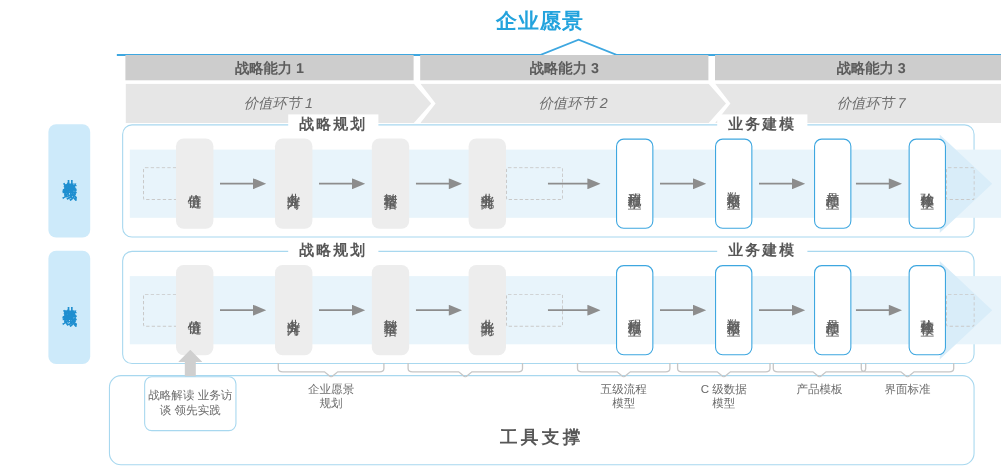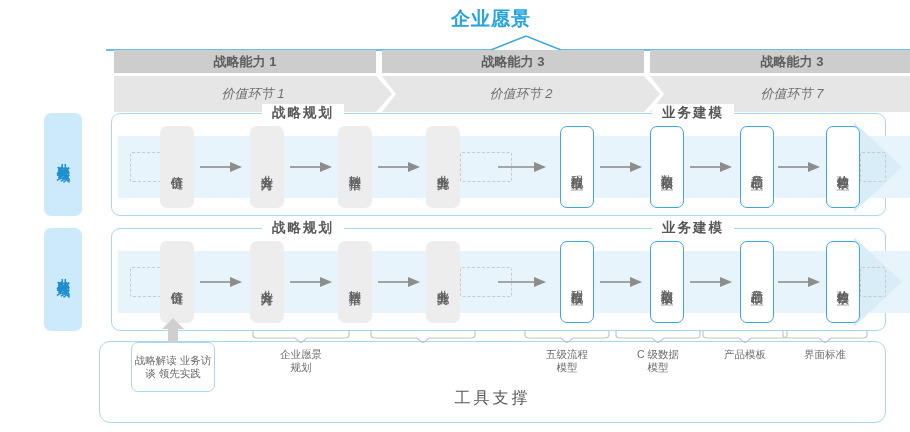--- a/index.html
+++ b/index.html
@@ -100,21 +100,21 @@
   .arr { position: absolute; top: 48px; height: 10px; }
 
   
   .tool-box {
     position: absolute; left: 63px; top: 341px; width: 787px; height: 82px;
     border: 1.4px solid #a8d8ef; border-radius: 11px; background: #ffffff;
   }
   .tool-title {
     position: absolute; left: 0; right: 0; top: 46px;
     text-align: center; color: #575757;
-    font-size: 16px; font-weight: normal; letter-spacing: 3px;
+    font-size: 16px; font-weight: bold; letter-spacing: 3px;
   }
   .tool-chip {
     position: absolute; left: 95px; top: 342px; width: 84px; height: 50px;
     border: 1.2px solid #a8d8ef; border-radius: 7px; background: #ffffff;
     color: #6c6c6c; font-size: 10.5px; line-height: 1.26; text-align: center;
     display: flex; align-items: center; justify-content: center;
   }
   .tool-lbl {
     position: absolute; top: 348px;
     color: #6c6c6c; font-size: 10.5px; line-height: 1.28; text-align: center;

